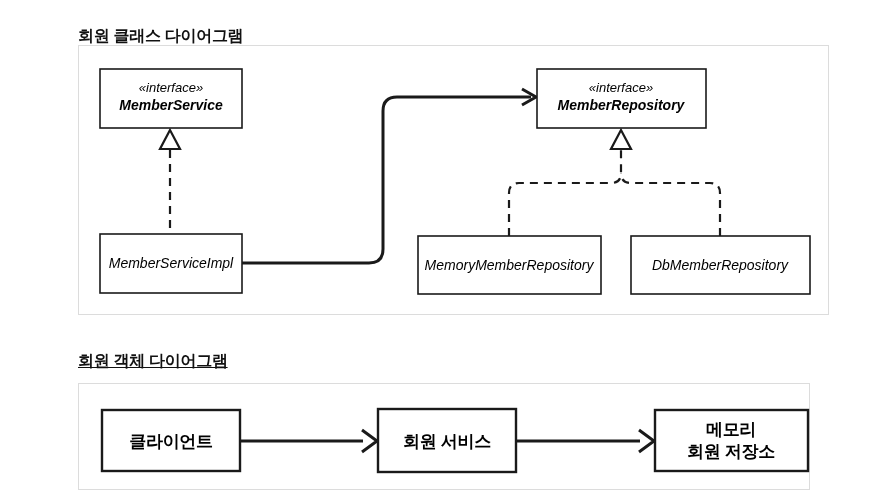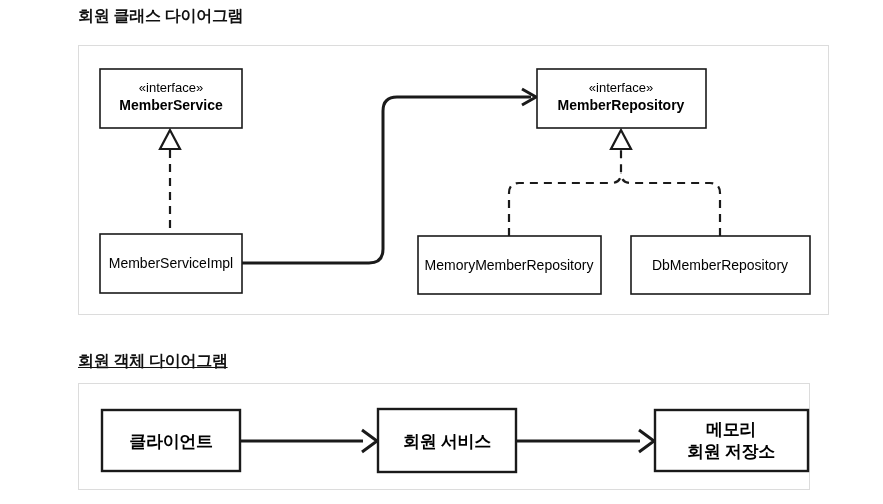--- a/index.html
+++ b/index.html
@@ -15,30 +15,30 @@
   }
   .diagram-title {
     position: absolute;
     left: 78px;
     font-size: 16px;
     font-weight: bold;
     letter-spacing: -0.3px;
     color: #111;
     white-space: nowrap;
   }
-  #title-class { top: 6px; }
+  #title-class { top: 26px; }
   #title-object { top: 351px; text-decoration: underline; }
   .panel {
     position: absolute;
     left: 78px;
     background: #ffffff;
     border: 1px solid #dcdcdc;
     box-sizing: border-box;
   }
-  #panel-class { top: 45px; width: 751px; height: 270px; }
+  #panel-class { top: 45px; width: 751px; height: 270px; font-style: italic; }
   #panel-object { top: 383px; width: 732px; height: 107px; }
   svg { display: block; }
   .uml-box { fill: #ffffff; stroke: #1a1a1a; }
   .stroke-thin  { stroke-width: 1.6; }
   .stroke-thick { stroke-width: 2.4; }
   text {
     font-family: "Liberation Sans", sans-serif;
     fill: #000;
   }
   .stereotype { font-size: 13px; }

